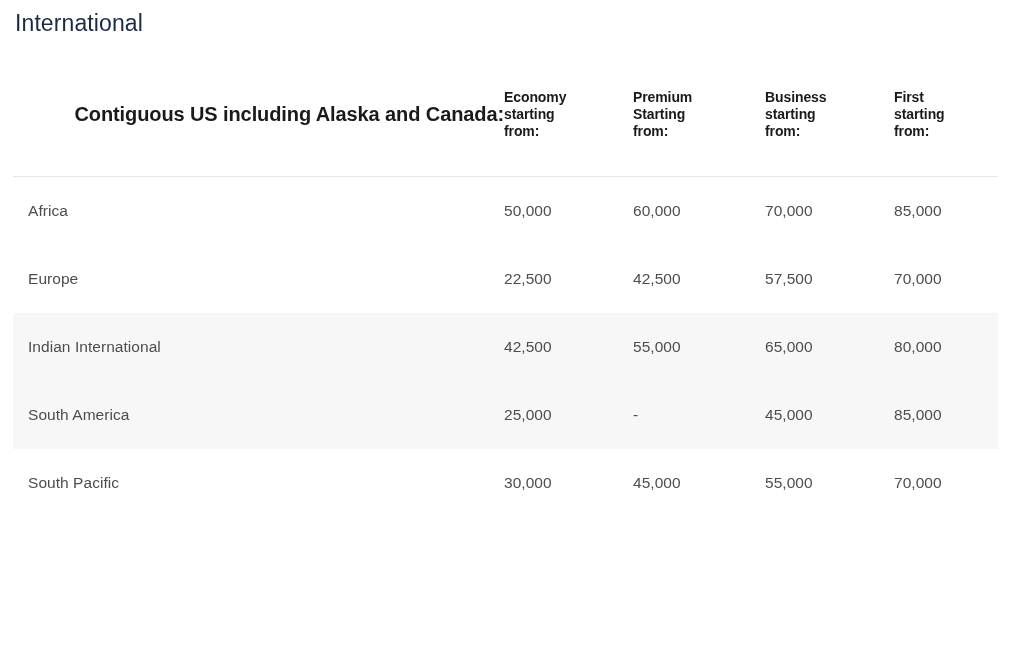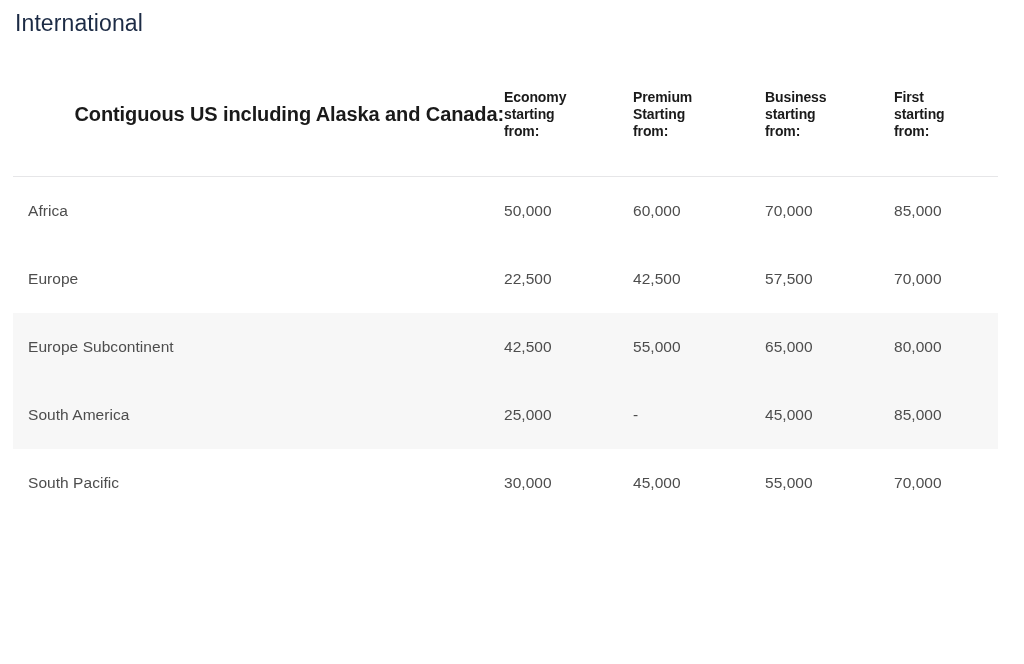--- a/index.html
+++ b/index.html
@@ -157,21 +157,21 @@
             <td class="num">85,000</td>
           </tr>
           <tr>
             <td class="region-cell">Europe</td>
             <td class="num">22,500</td>
             <td class="num">42,500</td>
             <td class="num">57,500</td>
             <td class="num">70,000</td>
           </tr>
           <tr class="stripe">
-            <td class="region-cell">Europe Subcontinent</td>
+            <td class="region-cell">Indian International</td>
             <td class="num">42,500</td>
             <td class="num">55,000</td>
             <td class="num">65,000</td>
             <td class="num">80,000</td>
           </tr>
           <tr class="stripe">
             <td class="region-cell">South America</td>
             <td class="num">25,000</td>
             <td class="empty">-</td>
             <td class="num">45,000</td>

